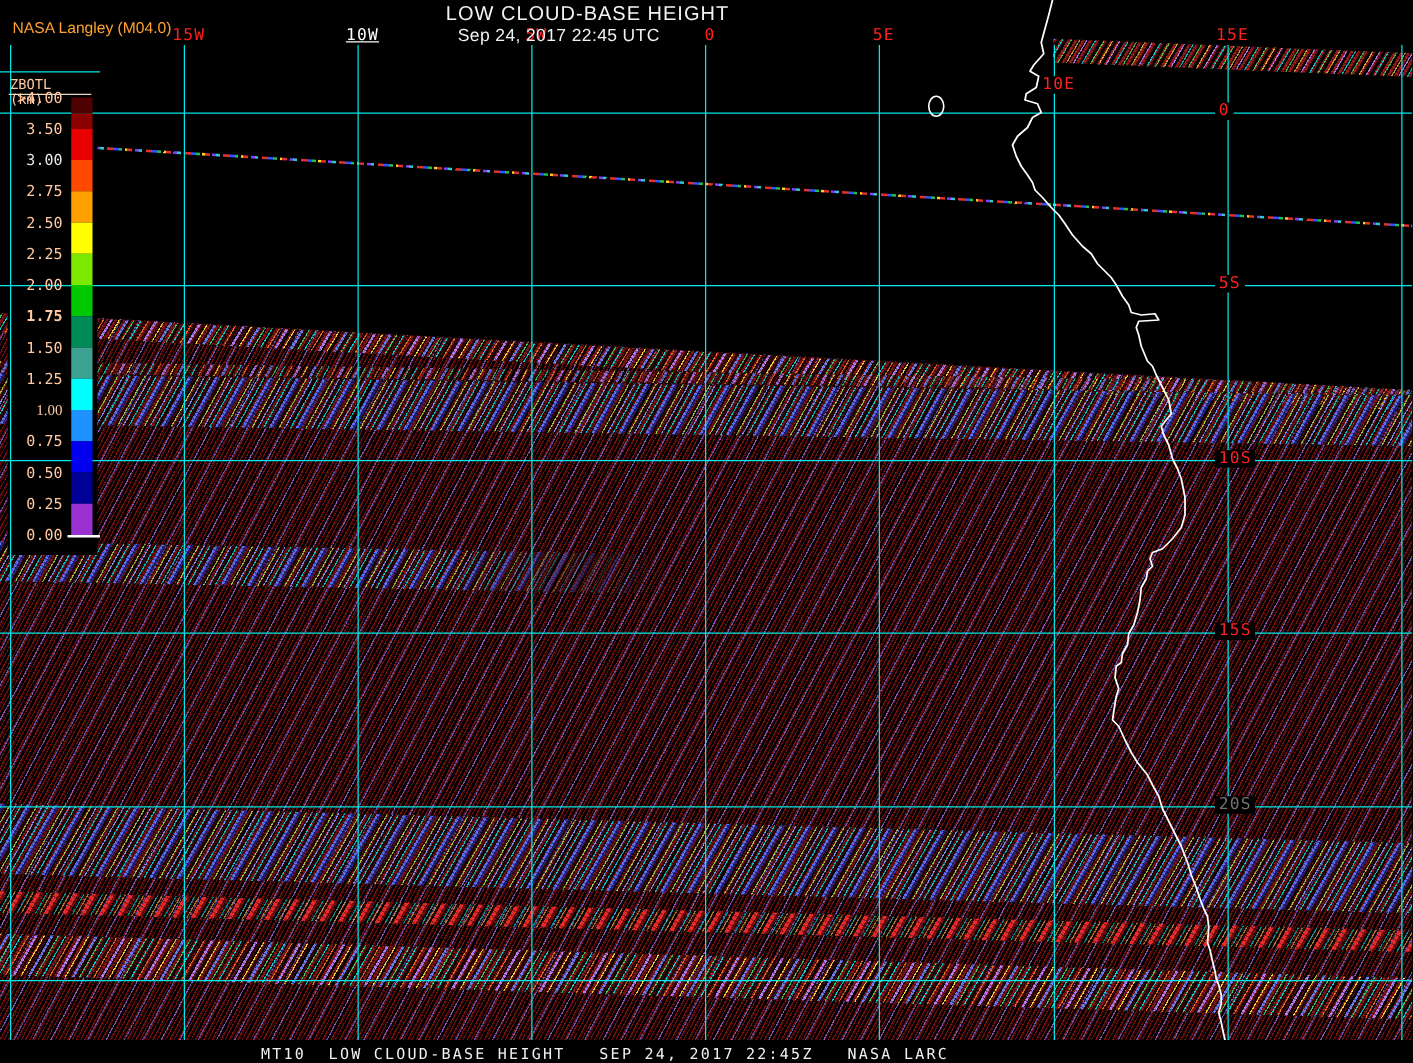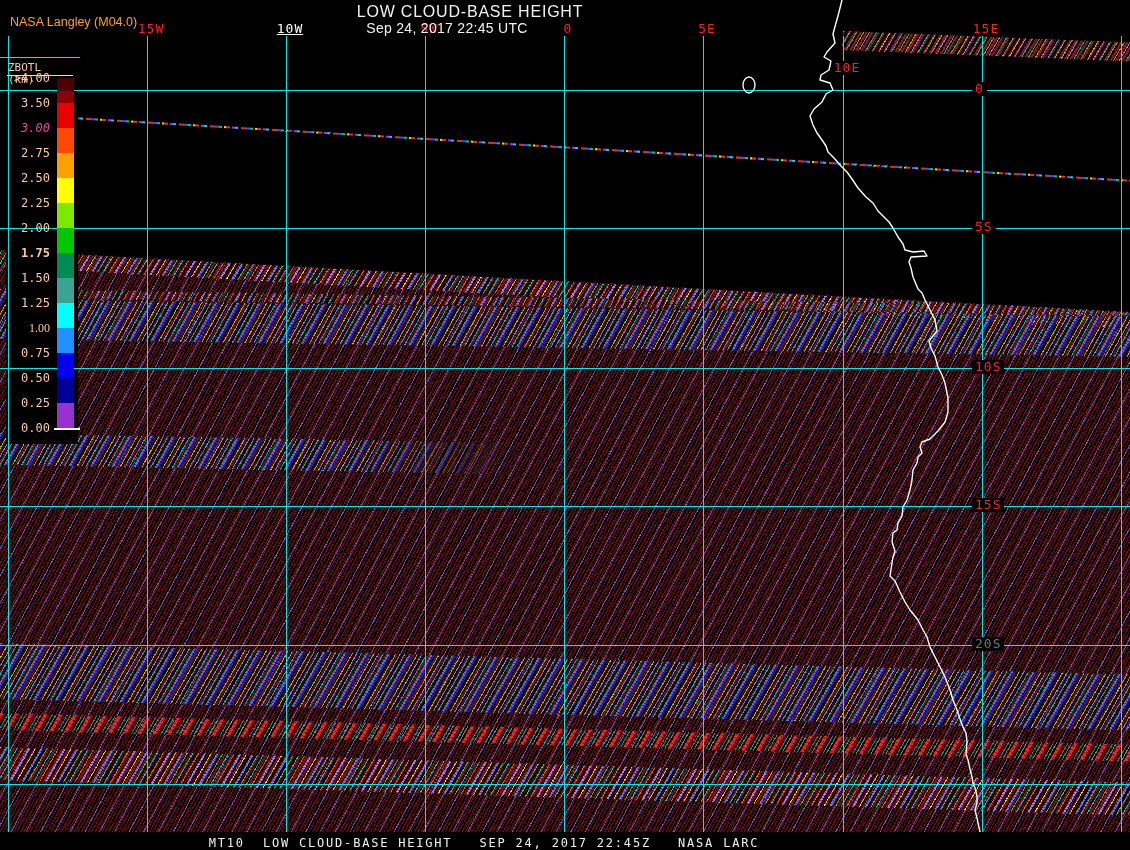--- a/index.html
+++ b/index.html
@@ -118,21 +118,21 @@
           <div style="flex-grow: 1; background: rgb(60, 163, 147);"></div>
           <div style="flex-grow: 1; background: rgb(0, 255, 255);"></div>
           <div style="flex-grow: 1; background: rgb(30, 144, 255);"></div>
           <div style="flex-grow: 1; background: rgb(0, 0, 239);"></div>
           <div style="flex-grow: 1; background: rgb(0, 0, 150);"></div>
           <div style="flex-grow: 1; background: rgb(155, 48, 208);"></div>
         </div>
       <div class="cb-bottomline"></div>
     <div class="cb-tick" style="top: 71px; color: rgb(255, 200, 160);">&gt;4.00</div>
         <div class="cb-tick" style="top: 96px; color: rgb(255, 200, 160);">3.50</div>
-        <div class="cb-tick" style="top: 121px; color: #ec4899; font-style: italic;">3.00</div>
+        <div class="cb-tick" style="top: 121px; color: #e5e5e5;">3.00</div>
         <div class="cb-tick" style="top: 146px; color: rgb(255, 200, 160);">2.75</div>
         <div class="cb-tick" style="top: 171px; color: rgb(255, 200, 160);">2.50</div>
         <div class="cb-tick" style="top: 196px; color: rgb(255, 200, 160);">2.25</div>
         <div class="cb-tick" style="top: 221px; color: rgb(255, 200, 160);">2.00</div>
         <div class="cb-tick" style="top: 246px; color: rgb(255, 200, 160); font-weight: bold;">1.75</div>
         <div class="cb-tick" style="top: 271px; color: rgb(255, 200, 160);">1.50</div>
         <div class="cb-tick" style="top: 296px; color: rgb(255, 200, 160);">1.25</div>
         <div class="cb-tick" style="top: 321px; color: rgb(255, 200, 160); font-family: Liberation Serif, serif;">1.00</div>
         <div class="cb-tick" style="top: 346px; color: rgb(255, 200, 160);">0.75</div>
         <div class="cb-tick" style="top: 371px; color: rgb(255, 200, 160);">0.50</div>

